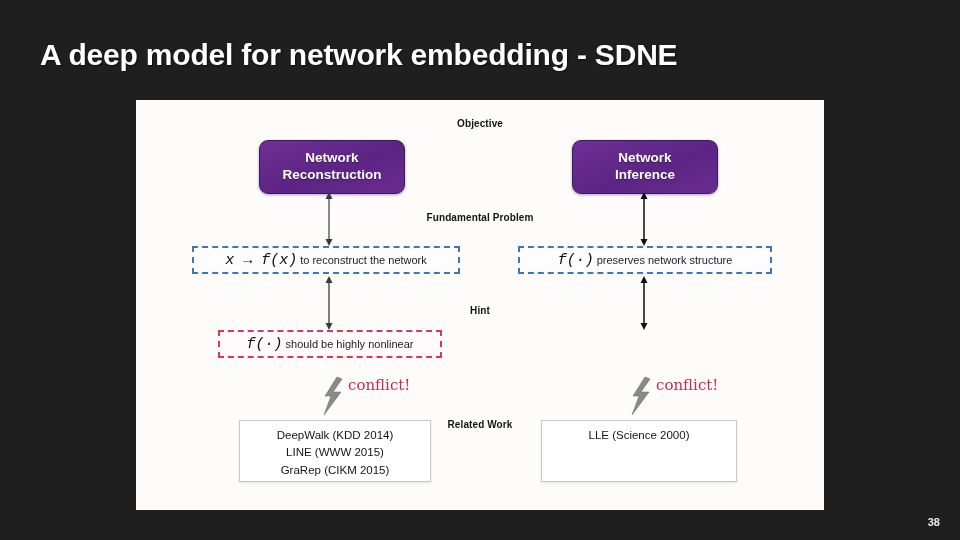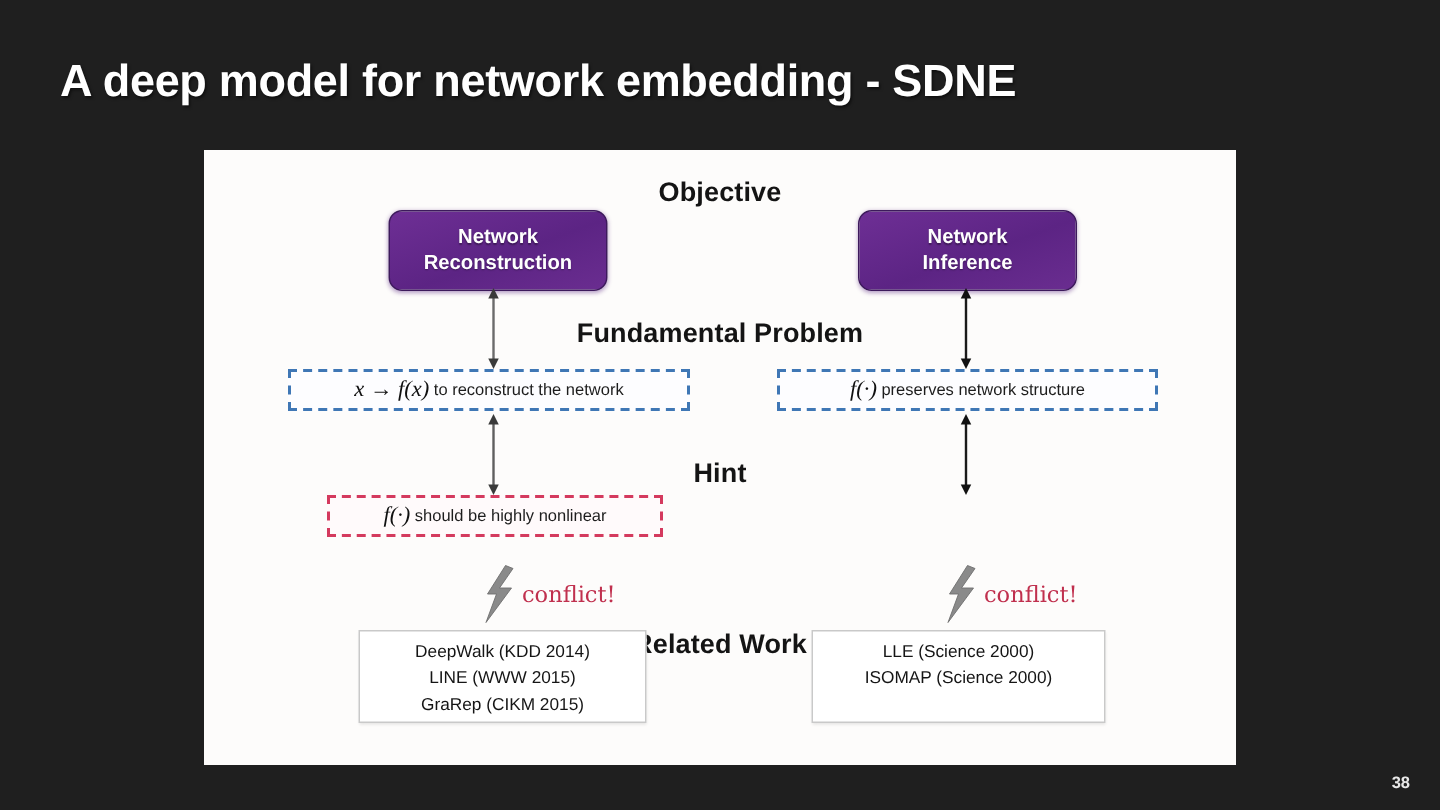--- a/index.html
+++ b/index.html
@@ -45,21 +45,21 @@
     top: 100px;
     width: 688px;
     height: 410px;
     background: #fdfcfb;
     overflow: hidden;
   }
 
   
   .stage-label {
     position: absolute;
-    font-size: 18px;
+    font-size: 10px;
     font-weight: bold;
     color: #141414;
     white-space: nowrap;
     transform: translateX(-50%);
     letter-spacing: 0.1px;
   }
 
   
   .objective-box {
     position: absolute;
@@ -108,55 +108,54 @@
     height: 28px;
     font-size: 11px;
     color: #1d1d1d;
     white-space: nowrap;
     padding: 0 8px;
     box-sizing: border-box;
   }
 
   
   .math {
-    font-family: Liberation Serif, serif;
+    font-family: Liberation Mono, monospace;
     font-style: italic;
     font-size: 15px;
     color: #101010;
     padding-right: 3px;
   }
 
   
   .related-box {
     position: absolute;
     background: #ffffff;
     border: 1px solid #c9c9c9;
     box-shadow: 0 1px 2px rgba(0,0,0,0.10);
     display: flex;
     flex-direction: column;
     align-items: center;
-    justify-content: flex-start;
+    justify-content: space-between;
     font-size: 11.5px;
     color: #151515;
     line-height: 1.5;
     padding: 6px 10px;
     box-sizing: border-box;
     white-space: nowrap;
   }
 
   
   .connector {
     position: absolute;
   }
 
   
   .conflict-marker {
     position: absolute;
     display: flex;
-    align-items: center;
     gap: 4px;
   }
   .conflict-text {
     font-family: "DejaVu Serif", "Liberation Serif", serif;
     font-size: 15px;
     color: #c0304e;
     white-space: nowrap;
   }
 </style>
 </head>
@@ -239,18 +238,17 @@
   </div>
 
   <div class="related-box" style="left:103px; top:320px; width:192px; height:62px;">
     <span>DeepWalk (KDD 2014)</span>
     <span>LINE (WWW 2015)</span>
     <span>GraRep (CIKM 2015)</span>
   </div>
 
   <div class="related-box" style="left:405px; top:320px; width:196px; height:62px;">
     <span>LLE (Science 2000)</span>
-    <span>ISOMAP (Science 2000)</span>
   </div>
 
 </div>
 
 <div id="page-number">38</div>
 
 </body></html>

